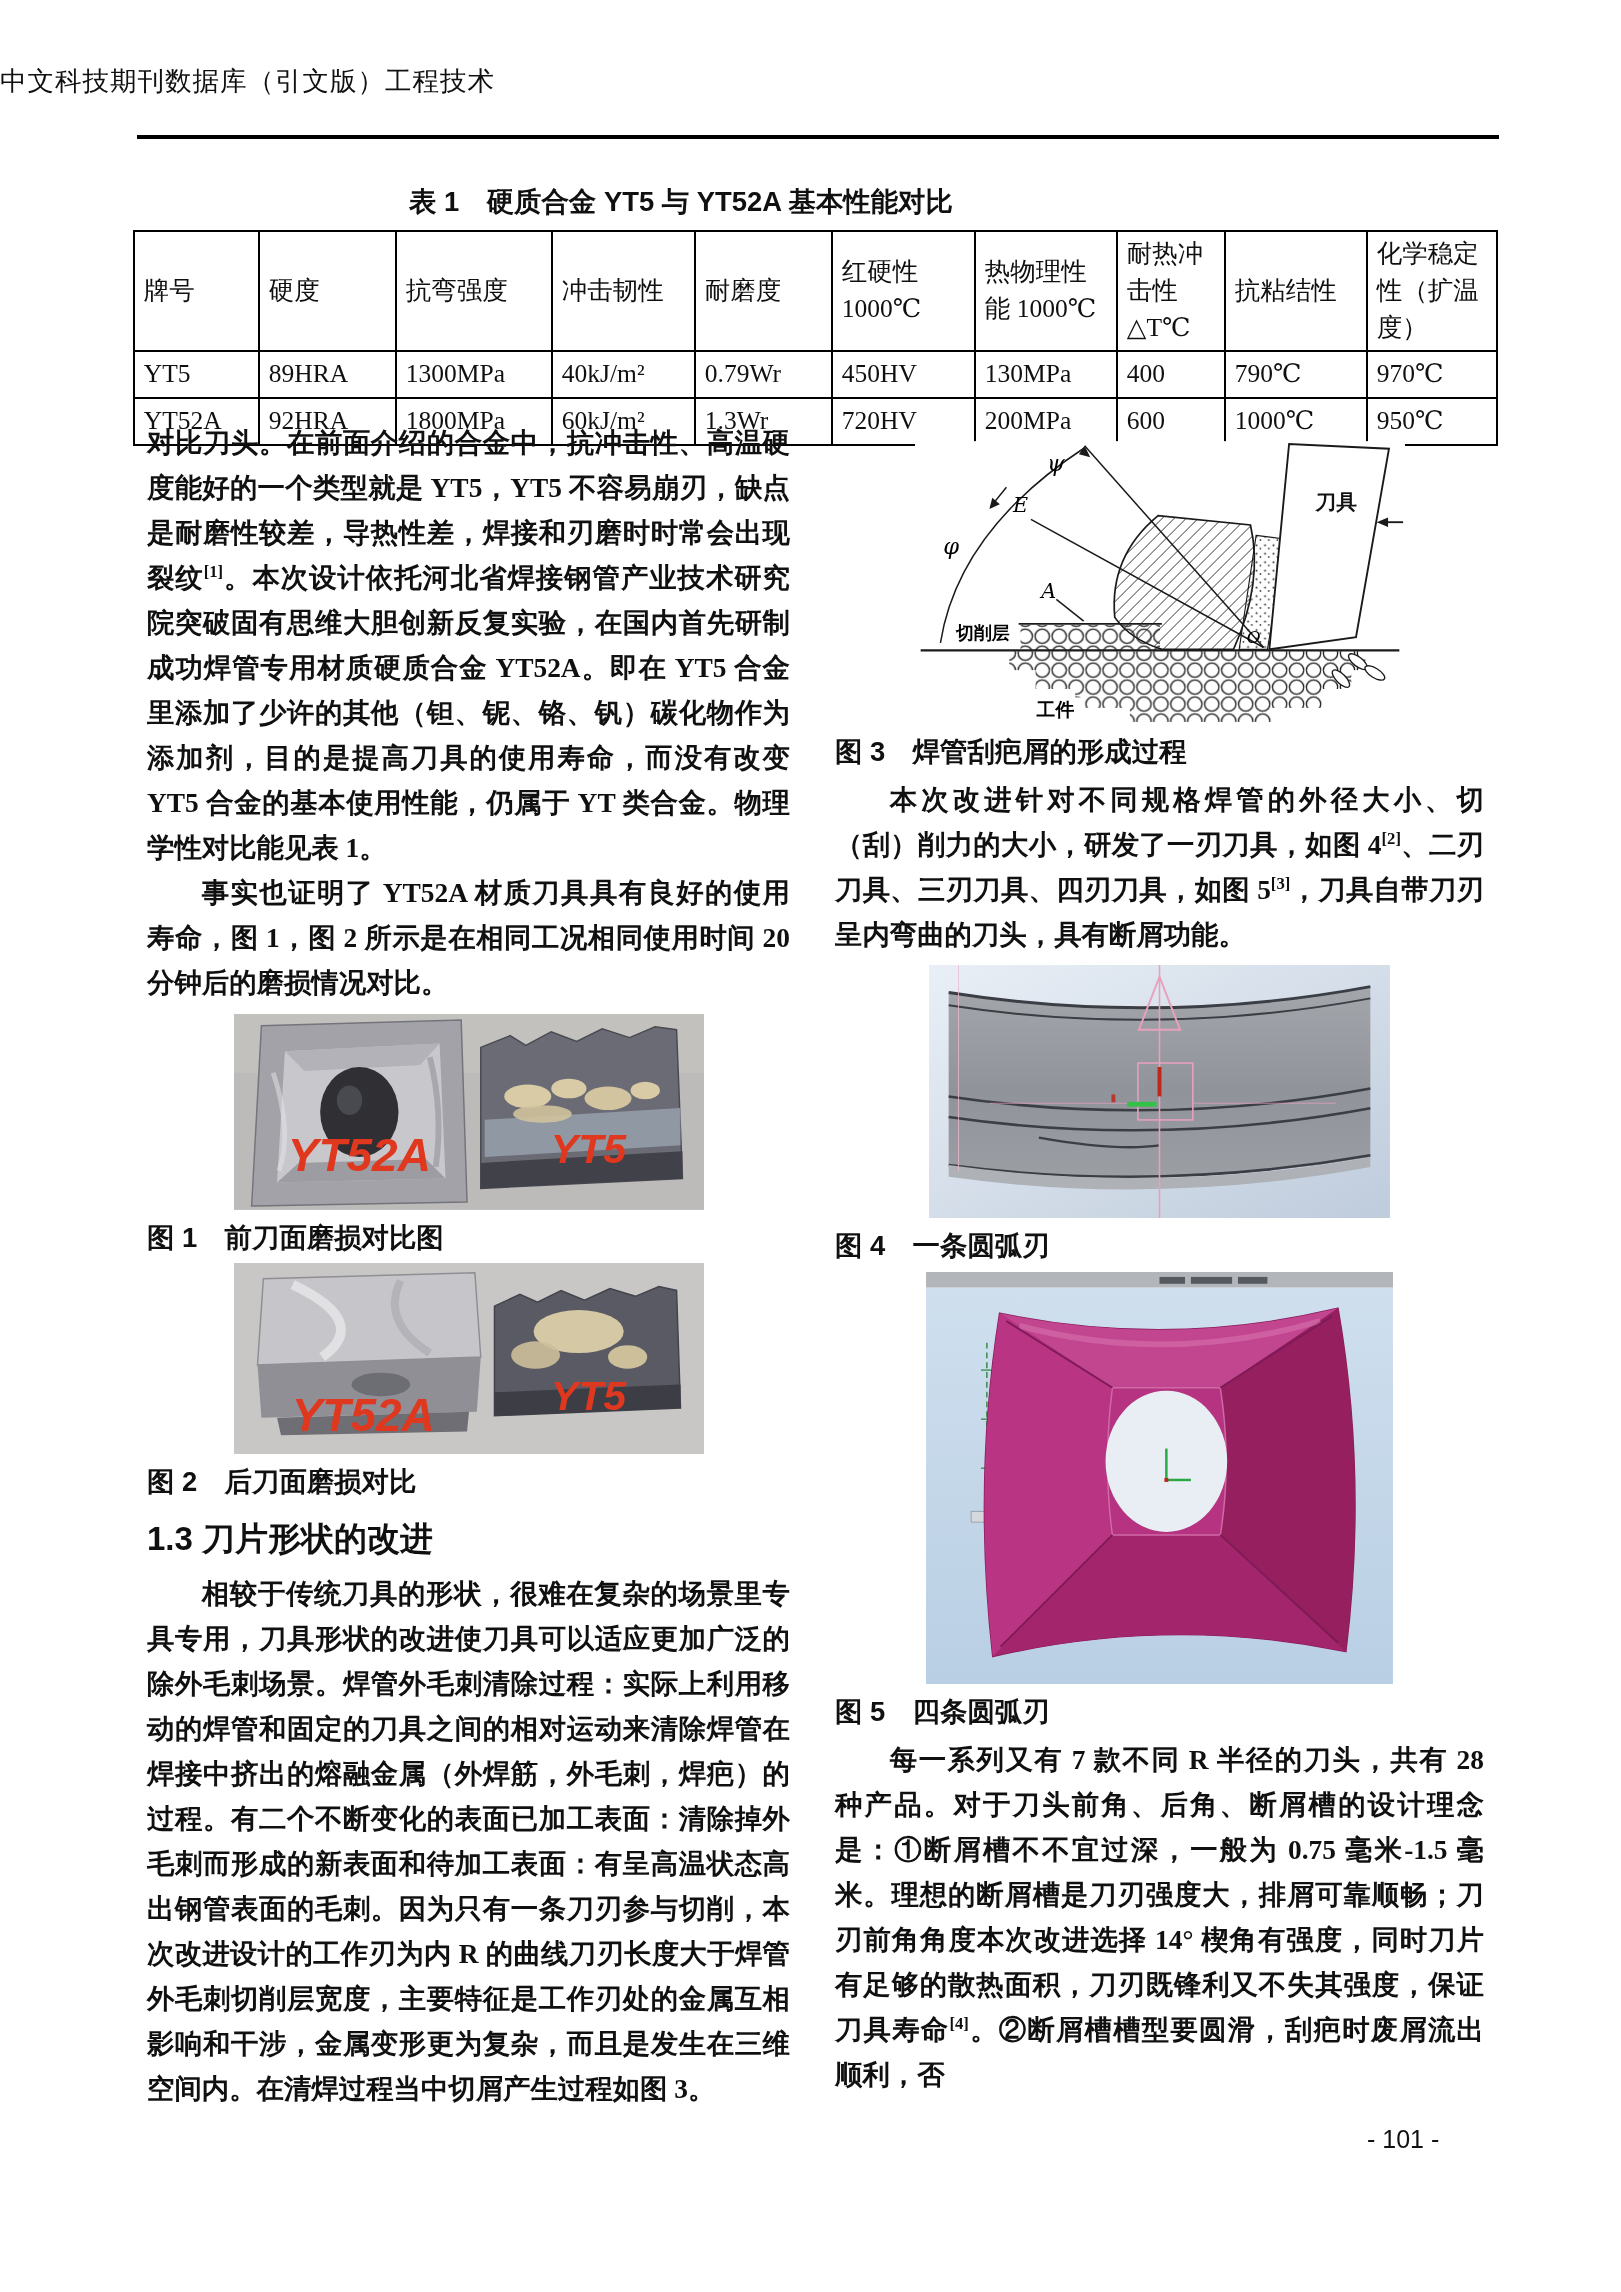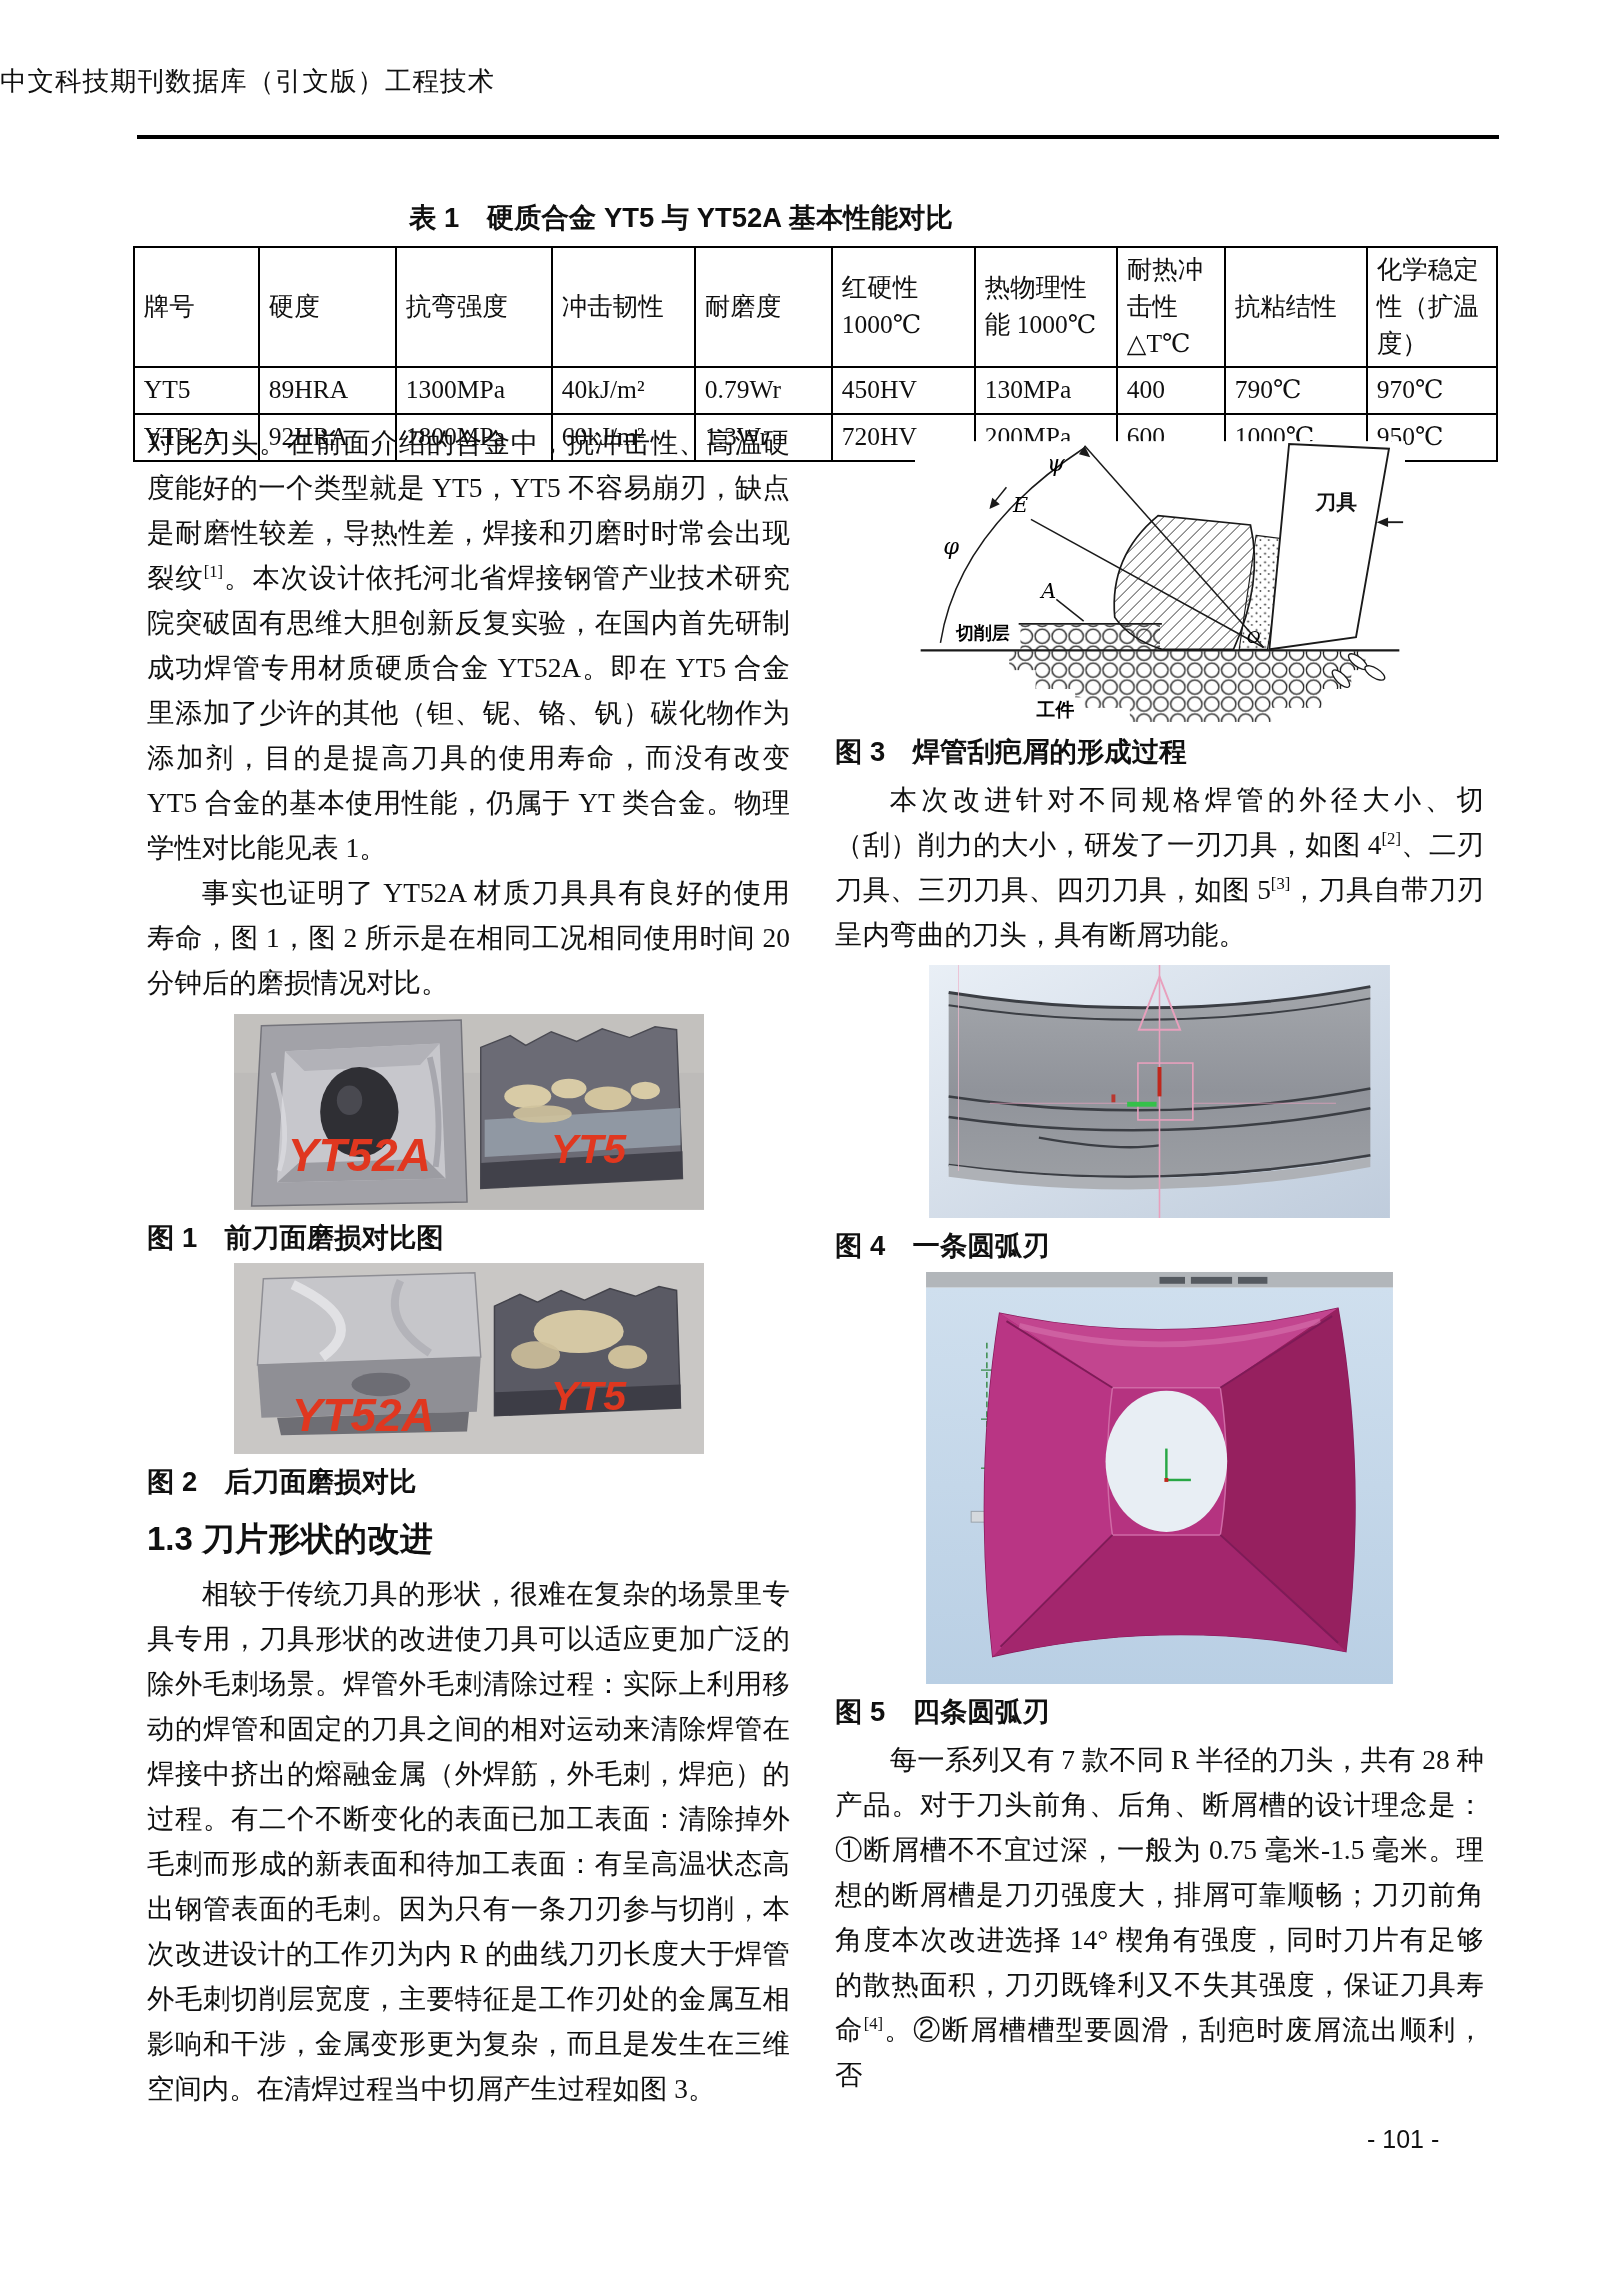--- a/index.html
+++ b/index.html
@@ -6,37 +6,37 @@
   .page {
     position:relative; width:1621px; height:2293px; background:#ffffff;
     font-family:"Liberation Serif","DejaVu Serif",serif; color:#101010;
     margin:0 auto; overflow:hidden;
   }
   .hdr {
     position:absolute; top:63px; left:0; width:100%; text-align:left;
     font-size:26.5px; letter-spacing:1px;
   }
   .rule { position:absolute; top:135px; left:137px; width:1362px; height:3.9px; background:#000; }
-  .tblock { position:absolute; top:200px; left:133px; width:1096px; }
+  .tblock { position:absolute; top:184px; left:133px; width:1096px; }
   .tbl-title {
     text-align:center; font-family:"Liberation Sans","DejaVu Sans",sans-serif;
     font-weight:bold; font-size:27.4px; margin:0 0 9.8px 0;
   }
   table.perf { border-collapse:collapse; width:1364px; table-layout:fixed; font-size:25.5px; }
   table.perf th, table.perf td {
     border:2px solid #000; font-weight:normal; text-align:left;
     padding:3.9px 8.8px; vertical-align:middle; line-height:1.45; overflow:hidden;
   }
   table.perf th { height:84px; }
   table.perf td { height:29px; }
   .col { position:absolute; }
   .col.left  { left:147px; top:421px; width:643px; }
   .col.right { left:835px; top:441px; width:649px; }
   p.body {
-    margin:0; font-size:27.4px; line-height:45px; text-align:justify;
+    margin:0; font-size:27.4px; line-height:45px; text-align:justify;font-weight:bold;
   }
   p.body.indent { text-indent:2em; }
   sup.ref { font-size:16.7px; line-height:0; }
   .sec-h {
     font-family:"Liberation Sans","DejaVu Sans",sans-serif; font-weight:bold;
     font-size:33px; margin:17.6px 0 11.8px 0; line-height:1.3;
   }
   figure { margin:0; padding:0; text-align:center; }
   .fig-cap {
     font-family:"Liberation Sans","DejaVu Sans",sans-serif; font-weight:bold;

